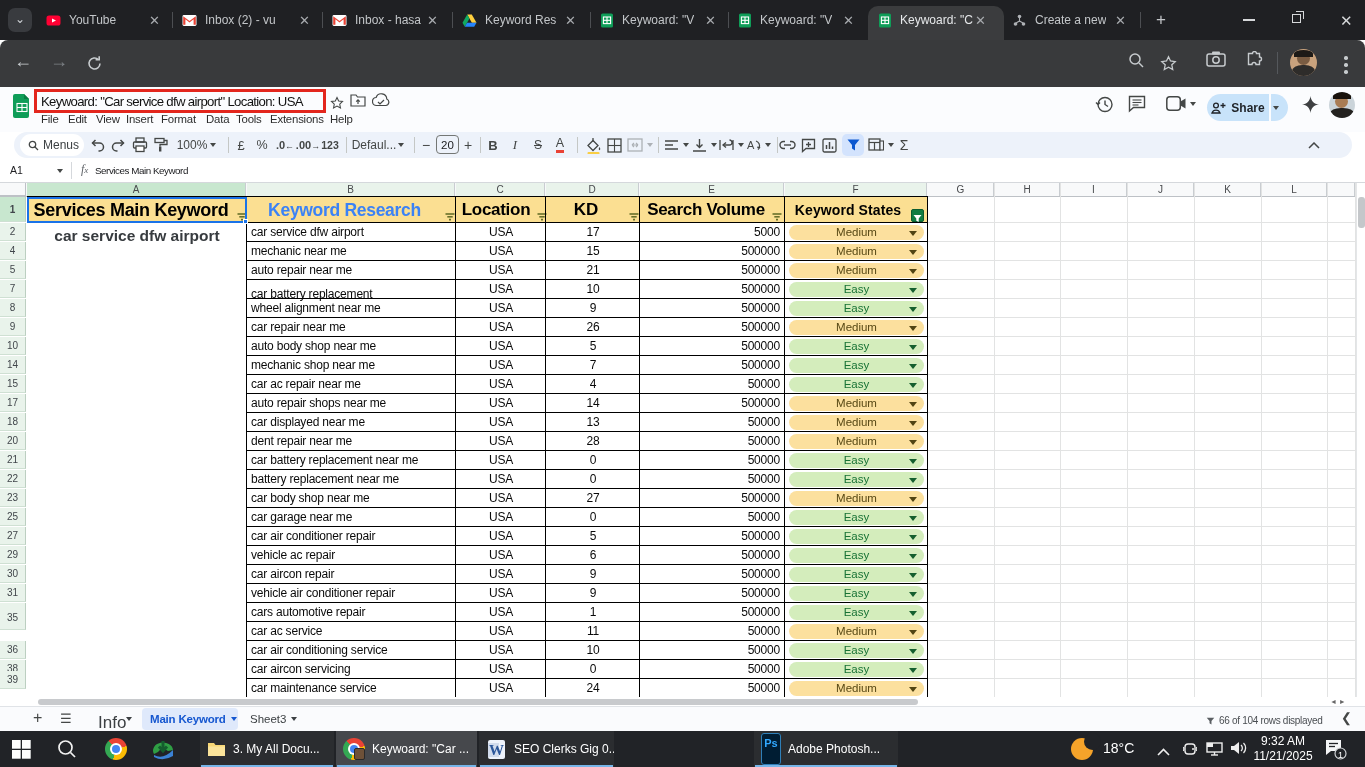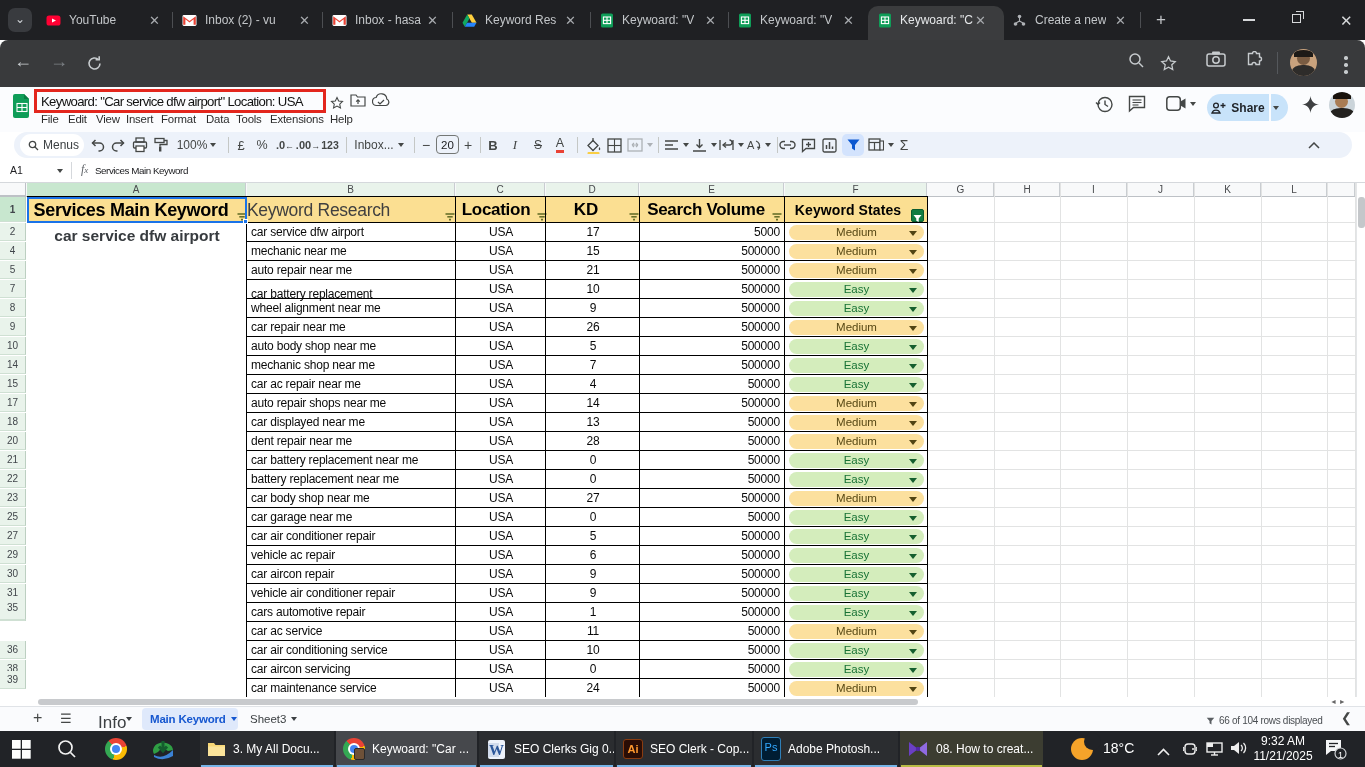--- a/index.html
+++ b/index.html
@@ -285,21 +285,21 @@
       <span style="font-size:11px;font-weight:bold">.0<span style="font-size:9px">←</span></span>
     </div>
 <div class="ti" style="left:298px;width:20px">
       <span style="font-size:11px;font-weight:bold">.00<span style="font-size:9px">→</span></span>
     </div>
 <div class="ti" style="left:320px;width:20px">
       <span style="font-size:10.5px;font-weight:bold">123</span>
     </div>
 <div class="tsep2" style="left:346px"></div>
 <div class="ti" style="left:352px;width:44px">
-      <span style="font-size:12px">Inbox...</span>
+      <span style="font-size:12px">Defaul...</span>
     </div>
 <div class="ti" style="left:396px;width:10px">
       <span class="caret"></span>
     </div>
 <div class="tsep2" style="left:414px"></div>
 <div class="ti" style="left:420px;width:12px">
       <span style="font-size:14px">−</span>
     </div>
 <div class="abs" style="left:436px;top:3px;width:23px;height:19px;border:1px solid #747775;border-radius:4px;text-align:center;line-height:18px;font-size:11.5px;color:#202124">20</div>
 <div class="ti" style="left:462px;width:12px">
@@ -503,36 +503,36 @@
 <div class="rh" style="top:249px;height:18px">20</div>
 <div class="rh" style="top:268px;height:18px">21</div>
 <div class="rh" style="top:287px;height:18px">22</div>
 <div class="rh" style="top:306px;height:18px">23</div>
 <div class="rh" style="top:325px;height:18px">25</div>
 <div class="rh" style="top:344px;height:18px">27</div>
 <div class="rh" style="top:363px;height:18px">29</div>
 <div class="rh" style="top:382px;height:18px">30</div>
 <div class="rh" style="top:401px;height:18px">31</div>
 <div class="rh" style="top:420px;height:18px">33</div>
-<div class="rh" style="top:413px;height:24px">35</div>
+<div class="rh" style="top:423px;height:24px">35</div>
 <div class="rh" style="top:458px;height:18px">36</div>
 <div class="rh" style="top:477px;height:18px">38</div>
 <div class="rh" style="top:488px;height:18px">39</div>
 <div class="abs" style="left:27px;top:14px;width:901px;height:26px;background:#fbdf92"></div>
 <div class="abs" style="left:27px;top:13px;width:901px;height:1px;background:#000"></div>
 <div class="abs" style="left:27px;top:39px;width:901px;height:1px;background:#000"></div>
 <div class="abs" style="left:27px;top:17px;width:208px;text-align:center;font-size:18px;font-weight:bold;letter-spacing:-0.3px;color:#000">Services Main Keyword</div>
 <div class="abs" style="left:233px;top:30px;line-height:0"><svg class="fun" width="10" height="8" viewBox="0 0 10 8">
         <g stroke="#68702a" stroke-width="1.6">
           <line x1="0.5" y1="1" x2="9.5" y2="1"></line>
           <line x1="2.3" y1="3.8" x2="7.7" y2="3.8"></line>
           <line x1="4" y1="6.6" x2="6" y2="6.6"></line>
         </g>
       </svg></div>
-<div class="abs" style="left:247px;top:17px;width:195px;font-size:17.5px;font-weight:normal;letter-spacing:-0.3px;color:#404040">Keyword Research</div>
+<div class="abs" style="left:247px;top:17px;width:195px;text-align:center;font-size:17.5px;font-weight:bold;letter-spacing:-0.3px;color:#3b82f6">Keyword Research</div>
 <div class="abs" style="left:441px;top:30px;line-height:0"><svg class="fun" width="10" height="8" viewBox="0 0 10 8">
         <g stroke="#68702a" stroke-width="1.6">
           <line x1="0.5" y1="1" x2="9.5" y2="1"></line>
           <line x1="2.3" y1="3.8" x2="7.7" y2="3.8"></line>
           <line x1="4" y1="6.6" x2="6" y2="6.6"></line>
         </g>
       </svg></div>
 <div class="abs" style="left:456px;top:17px;width:80px;text-align:center;font-size:17px;font-weight:bold;letter-spacing:-0.3px;color:#000">Location</div>
 <div class="abs" style="left:533px;top:30px;line-height:0"><svg class="fun" width="10" height="8" viewBox="0 0 10 8">
         <g stroke="#68702a" stroke-width="1.6">
@@ -785,38 +785,24 @@
     </div>
 <div class="tbbtn" style="left:479px;width:135px;background:#2b2d30">
       <svg width="21" height="21" viewBox="0 0 21 21" style="margin-left:7px;flex:none">
         <rect x="2" y="1" width="17" height="19" rx="2" fill="#eef3fb"></rect>
         <path d="M2 4 h11 v14 H2 Z" fill="#2b579a" opacity="0.15"></path>
         <text x="3" y="16" font-size="15" font-weight="bold" fill="#2b579a" font-family="Liberation Serif">W</text>
       </svg>
       <span style="margin-left:7px;font-weight:normal">SEO Clerks Gig 0...</span>
       <span class="tbu" style="left:1px;width:133px;background:#76b5e8"></span>
     </div>
-<div class="tbbtn" style="left:616px;width:136px;background:#2b2d30">
-      <div style="margin-left:7px;flex:none;width:20px;height:20px;background:#2a0d05;border:1.5px solid #8a3c10;border-radius:3px;color:#ff9a2e;font-size:11px;font-weight:bold;text-align:center;line-height:18px">Ai</div>
-      <span style="margin-left:7px;font-weight:normal">SEO Clerk - Cop...</span>
-      <span class="tbu" style="left:1px;width:134px;background:#76b5e8"></span>
-    </div>
 <div class="tbbtn" style="left:754px;width:144px;background:#2b2d30">
-      <div style="margin-left:7px;flex:none;width:20px;height:24px;background:#001d33;border:1.5px solid #2f7fb8;border-radius:3px;color:#31a8ff;font-size:11px;font-weight:normal;text-align:center;line-height:18px">Ps</div>
+      <div style="margin-left:7px;flex:none;width:20px;height:32px;background:#001d33;border:1.5px solid #2f7fb8;border-radius:3px;color:#31a8ff;font-size:11px;font-weight:bold;text-align:center;line-height:18px">Ps</div>
       <span style="margin-left:7px;font-weight:normal">Adobe Photosh...</span>
       <span class="tbu" style="left:1px;width:142px;background:#76b5e8"></span>
-    </div>
-<div class="tbbtn" style="left:900px;width:143px;background:#3c3d31">
-      <svg width="22" height="20" viewBox="0 0 22 20" style="margin-left:7px;flex:none">
-        <path d="M2 3 L11 10 L2 17 Z" fill="#6a3fc4"></path>
-        <path d="M20 3 L11 10 L20 17 Z" fill="#8f6ae0"></path>
-        <circle cx="11" cy="10" r="2.2" fill="#5228a8"></circle>
-      </svg>
-      <span style="margin-left:7px;font-weight:normal">08. How to creat...</span>
-      <span class="tbu" style="left:1px;width:141px;background:#b9bd45"></span>
     </div>
 <div class="abs" style="left:1071px;top:7px;width:22px;height:22px;border-radius:50%;background:#f5a32a"></div>
 <div class="abs" style="left:1084px;top:2px;width:17px;height:17px;border-radius:50%;background:#212327"></div>
 <div class="trayic" style="left:1103px;top:9px;font-size:14px">18°C</div>
 <div class="trayic" style="left:1157px;top:11px"><svg width="13" height="8" viewBox="0 0 13 8">
         <path d="M1 7 L6.5 1.5 L12 7" fill="none" stroke="#eee" stroke-width="1.6"></path>
       </svg></div>
 <div class="trayic" style="left:1182px;top:10px"><svg width="16" height="16" viewBox="0 0 16 16">
         <rect x="3" y="3" width="10" height="10" rx="3" fill="none" stroke="#eee" stroke-width="1.4"></rect>
         <circle cx="11" cy="8" r="1" fill="#eee"></circle>

